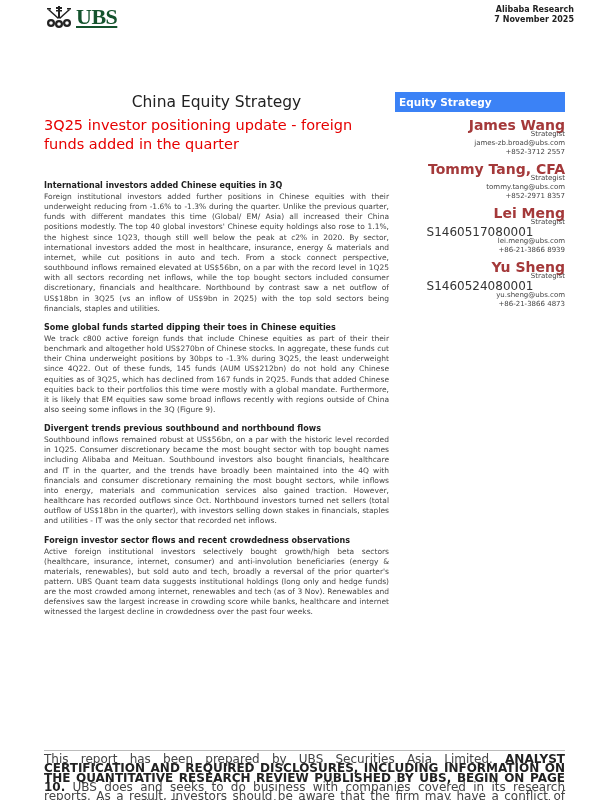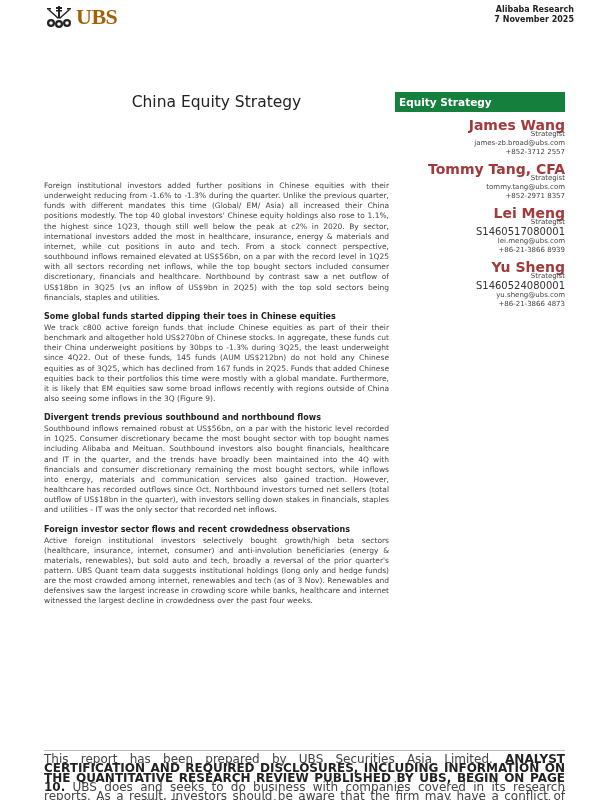--- a/index.html
+++ b/index.html
@@ -1,31 +1,31 @@
 <!DOCTYPE html>
 <html><head>
 <meta charset="utf-8">
 <style>
   html, body { margin:0; padding:0; }
   body { width:600px; height:800px; background:#ffffff; position:relative; overflow:hidden;
          font-family:"DejaVu Sans", "Liberation Sans", sans-serif; color:#222; }
   .logo { position:absolute; left:45px; top:4px; display:flex; align-items:center; }
   .logo-mark { width:28px; height:24px; }
-  .logo-text { font-family:"Liberation Serif", serif; color:#a16207; font-size:22px; font-weight:bold; margin-left:3px; letter-spacing:-0.5px; }
+  .logo-text { font-family:"Liberation Serif", serif; color:#14532d; font-size:22px; font-weight:bold; margin-left:3px; letter-spacing:-0.5px;text-decoration:underline; }
   .header-right { position:absolute; right:26px; top:5px; text-align:right; font-size:8px; font-weight:bold; line-height:10px; color:#222; }
   .title-block { position:absolute; left:44px; top:93px; width:345px; }
   .doc-title { font-size:15.5px; color:#222; margin:0; font-weight:normal; line-height:19px;text-align:center; }
   .doc-subtitle { font-size:14.5px; color:#e60000; margin:4px 0 0 0; line-height:19px; font-weight:normal; }
   .sidebar { position:absolute; left:395px; top:92px; width:170px; }
-  .side-head { background:#15803d; color:#fff; font-weight:bold; font-size:10.5px; padding:3px 4px; height:14px; line-height:14px; }
+  .side-head { background:#3b82f6; color:#fff; font-weight:bold; font-size:10.5px; padding:3px 4px; height:14px; line-height:14px; }
   .side-sub { background:#dba89e; color:#6b4a44; font-size:7.5px; padding:2px 4px; margin-top:6px; height:12px; line-height:12px; }
   .authors { text-align:right; margin-top:8px; font-size:7px; line-height:9px; color:#444; }
   .author { margin-bottom:7px; }
   .author-name { color:#a4393a; font-weight:bold; font-size:14px; line-height:10px; }
-  .author-id { font-size:10px; line-height:10px; color:#333; }
+  .author-id { font-size:12px; line-height:10px; color:#333;text-align:center; }
   .body { position:absolute; left:44px; top:181px; width:345px; font-size:7.5px; line-height:10.15px; color:#444; text-align:justify; }
   .body h2 { font-size:8px; font-weight:bold; color:#222; margin:0 0 1px 0; line-height:10px; }
   .body p { margin:0 0 9px 0; }
   .rule { position:absolute; left:44px; top:750px; width:521px; height:1px; background:#bbb; }
   .footer { position:absolute; left:44px; top:755px; width:521px; font-size:12px; line-height:9.3px; color:#444; text-align:justify; }
   .footer b { color:#222; }
 </style>
 </head>
 <body>
 
@@ -50,20 +50,21 @@
   <span class="logo-text">UBS</span>
 </div>
 
 <div class="header-right">
   <div>Alibaba Research</div>
   <div>7 November 2025</div>
 </div>
 
 <div class="title-block">
   <h1 class="doc-title">China Equity Strategy</h1>
+  <div class="doc-subtitle">3Q25 investor positioning update - foreign funds added in the quarter</div>
 </div>
 
 <div class="sidebar">
   <div class="side-head">Equity Strategy</div>
   <div class="authors">
     <div class="author">
       <div class="author-name">James Wang</div>
       <div>Strategist</div>
       <div>james-zb.broad@ubs.com</div>
       <div>+852-3712 2557</div>
@@ -86,20 +87,21 @@
       <div>Strategist</div>
       <div class="author-id">S1460524080001</div>
       <div>yu.sheng@ubs.com</div>
       <div>+86-21-3866 4873</div>
     </div>
   </div>
 </div>
 
 <div class="body">
   <section>
+    <h2>International investors added Chinese equities in 3Q</h2>
     <p>Foreign institutional investors added further positions in Chinese equities with their underweight reducing from -1.6% to -1.3% during the quarter. Unlike the previous quarter, funds with different mandates this time (Global/ EM/ Asia) all increased their China positions modestly. The top 40 global investors' Chinese equity holdings also rose to 1.1%, the highest since 1Q23, though still well below the peak at c2% in 2020. By sector, international investors added the most in healthcare, insurance, energy &amp; materials and internet, while cut positions in auto and tech. From a stock connect perspective, southbound inflows remained elevated at US$56bn, on a par with the record level in 1Q25 with all sectors recording net inflows, while the top bought sectors included consumer discretionary, financials and healthcare. Northbound by contrast saw a net outflow of US$18bn in 3Q25 (vs an inflow of US$9bn in 2Q25) with the top sold sectors being financials, staples and utilities.</p>
   </section>
   <section>
     <h2>Some global funds started dipping their toes in Chinese equities</h2>
     <p>We track c800 active foreign funds that include Chinese equities as part of their their benchmark and altogether hold US$270bn of Chinese stocks. In aggregate, these funds cut their China underweight positions by 30bps to -1.3% during 3Q25, the least underweight since 4Q22. Out of these funds, 145 funds (AUM US$212bn) do not hold any Chinese equities as of 3Q25, which has declined from 167 funds in 2Q25. Funds that added Chinese equities back to their portfolios this time were mostly with a global mandate. Furthermore, it is likely that EM equities saw some broad inflows recently with regions outside of China also seeing some inflows in the 3Q (Figure 9).</p>
   </section>
   <section>
     <h2>Divergent trends previous southbound and northbound flows</h2>
     <p>Southbound inflows remained robust at US$56bn, on a par with the historic level recorded in 1Q25. Consumer discretionary became the most bought sector with top bought names including Alibaba and Meituan. Southbound investors also bought financials, healthcare and IT in the quarter, and the trends have broadly been maintained into the 4Q with financials and consumer discretionary remaining the most bought sectors, while inflows into energy, materials and communication services also gained traction. However, healthcare has recorded outflows since Oct. Northbound investors turned net sellers (total outflow of US$18bn in the quarter), with investors selling down stakes in financials, staples and utilities - IT was the only sector that recorded net inflows.</p>
   </section>

